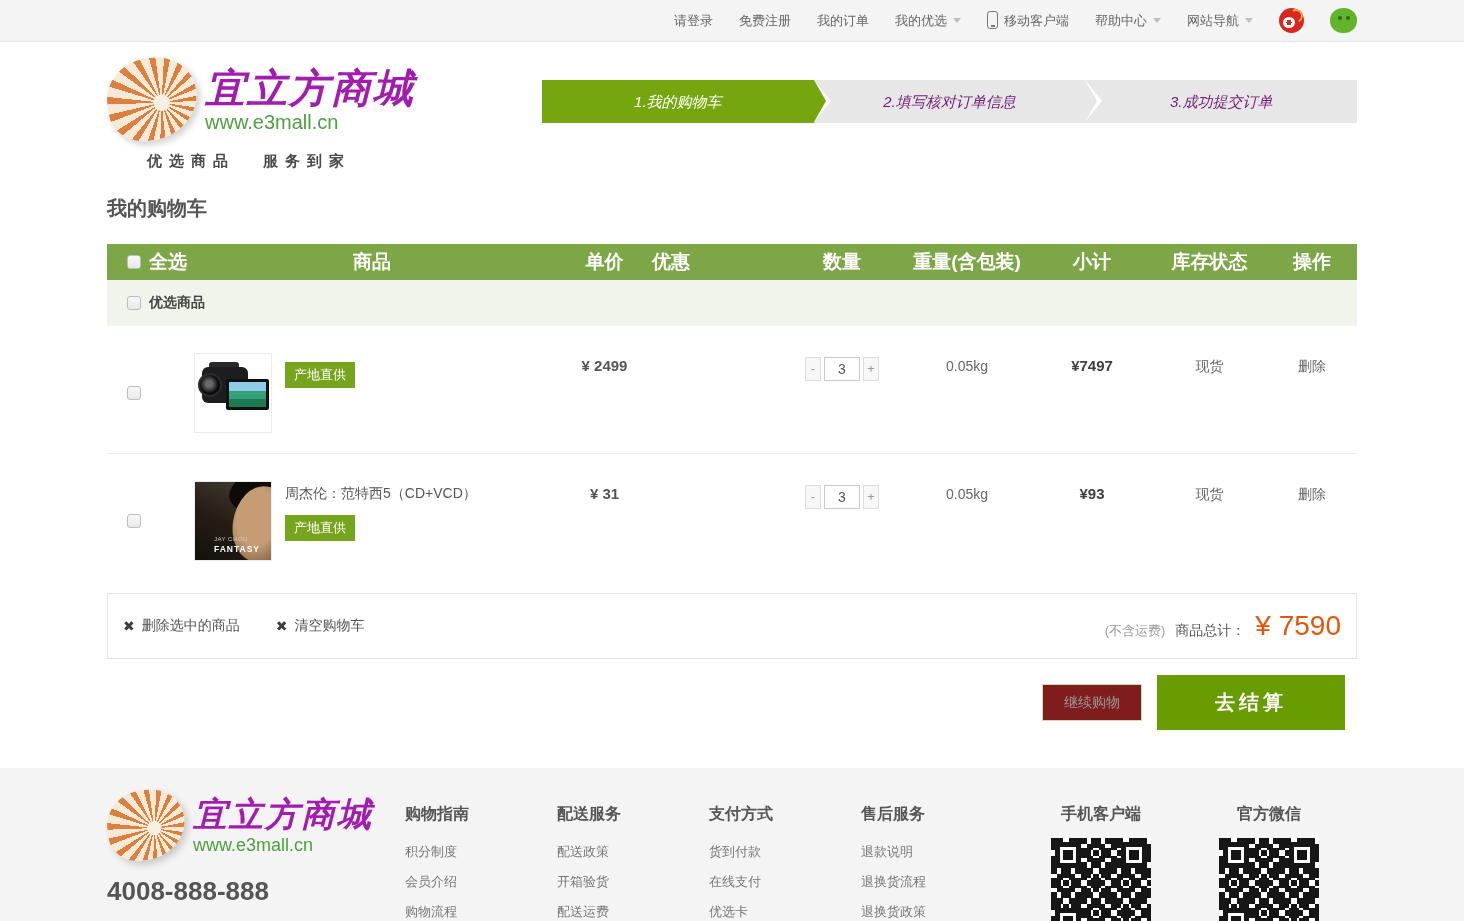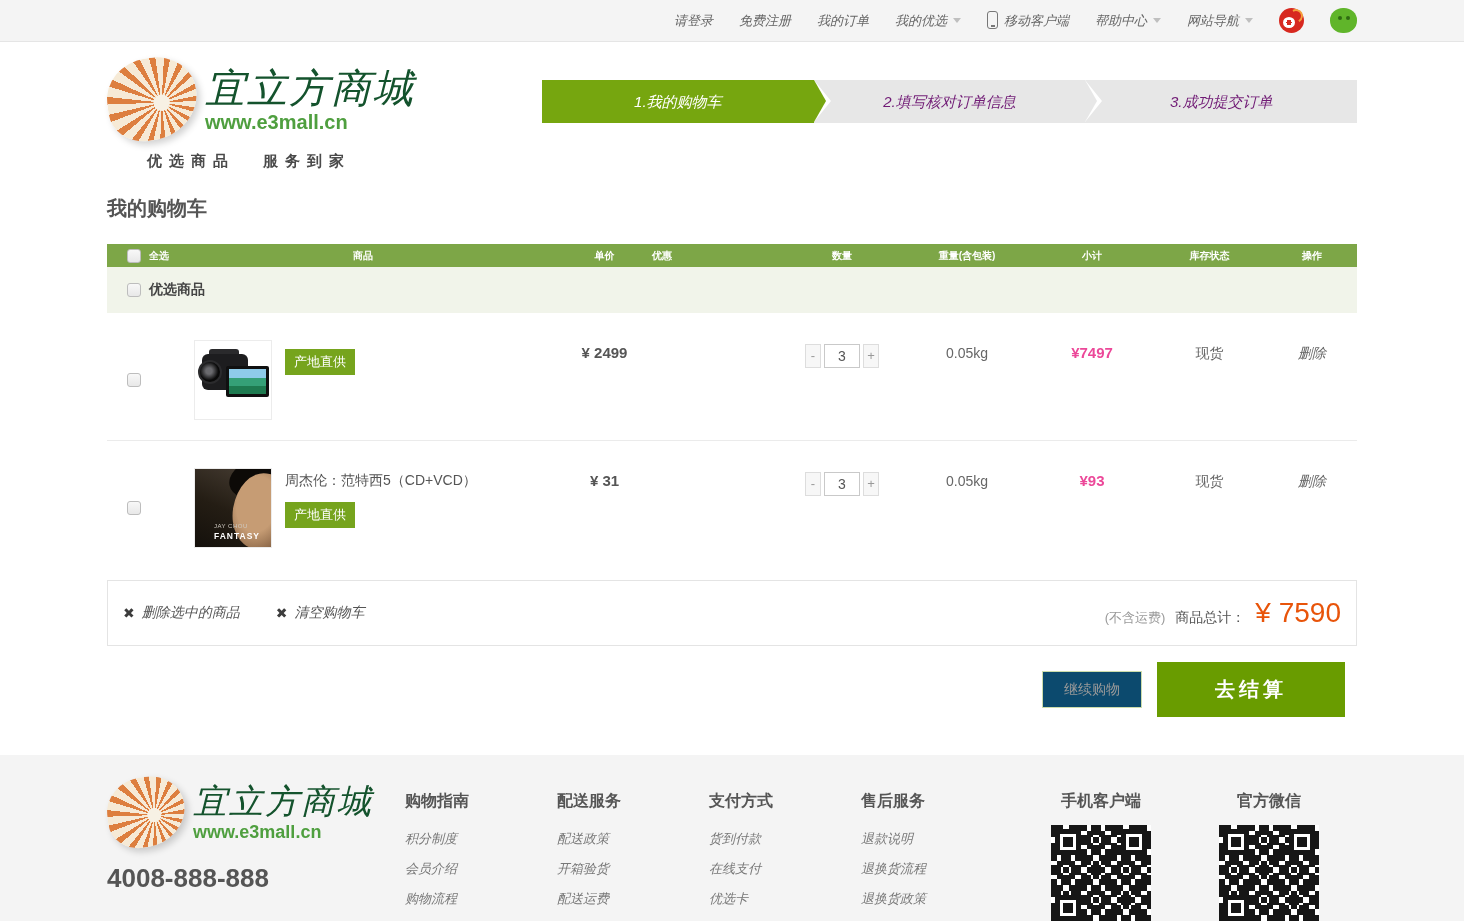--- a/index.html
+++ b/index.html
@@ -1,20 +1,20 @@
 <!DOCTYPE html>
 <html><head>
 <meta charset="utf-8">
 <style>
   * { margin:0; padding:0; box-sizing:border-box; }
   body {
     width:1464px; height:921px; overflow:hidden; background:#fff;
     font-family:"Liberation Sans","DejaVu Sans",sans-serif; color:#555;
   }
-  a { text-decoration:none; color:inherit; cursor:pointer;font-style:italic; }
+  a { text-decoration:none; color:inherit; cursor:pointer; }
   .container { width:1250px; margin:0 auto; }
 
   
   .topnav { height:42px; background:#f4f4f4; border-bottom:1px solid #e5e5e5; }
   .nav-inner { height:100%; display:flex; justify-content:flex-end; align-items:center; gap:26px; font-size:13px; color:#666; }
   .caret { display:inline-block; width:0; height:0; border-left:4px solid transparent; border-right:4px solid transparent; border-top:5px solid #bfbfbf; margin-left:6px; vertical-align:2px; }
   .phone-icon { display:inline-block; width:11px; height:18px; border:1.5px solid #777; border-radius:3px; position:relative; margin-right:6px; vertical-align:-4px; }
   .phone-icon::after { content:""; position:absolute; bottom:1px; left:50%; transform:translateX(-50%); width:4px; height:2px; background:#777; }
   .weibo-icon { width:25px; height:25px; border-radius:50%; background:#d7281f; position:relative; display:inline-block; }
   .weibo-icon::after { content:""; position:absolute; left:4px; top:9px; width:12px; height:11px; border-radius:50%; background:radial-gradient(circle at 50% 50%, #d7281f 0 2.5px, #fff 2.6px); }
@@ -25,33 +25,33 @@
   
   .header-band { background:#fff; padding:16px 0 12px; }
   .header-inner { display:flex; justify-content:space-between; align-items:flex-start; }
   .logo-row { display:flex; align-items:center; }
   .shell { width:90px; height:82px; border-radius:52% 48% 58% 42%; transform:rotate(-8deg); flex:0 0 auto;
     background: radial-gradient(circle at 60% 56%, #f7f1e4 0 11%, rgba(0,0,0,0) 12%),
                 repeating-conic-gradient(from 200deg at 60% 56%, #dd7f3f 0deg 8deg, #f6ead6 8deg 19deg);
     box-shadow:3px 4px 7px rgba(0,0,0,0.18); }
   .shell.small { width:78px; height:70px; }
   .logo-text { margin-left:8px; }
-  .logo-cn { font-family:"DejaVu Serif","Liberation Serif",serif; font-weight:normal; font-style:italic; color:#14532d; font-size:40px; line-height:1.1; letter-spacing:2px; }
-  .logo-url { color:#4f9f3f; font-size:20px; font-weight:bold; line-height:1; margin-top:2px; }
+  .logo-cn { font-family:"DejaVu Serif","Liberation Serif",serif; font-weight:bold; font-style:italic; color:#a21caf; font-size:40px; line-height:1.1; letter-spacing:2px; }
+  .logo-url { color:#4f9f3f; font-size:20px; font-weight:normal; line-height:1; margin-top:2px; }
   .tagline { margin:12px 0 0 40px; display:flex; gap:28px; font-size:15px; font-weight:bold; color:#4a4a4a; letter-spacing:7px; }
   .steps { width:815px; display:flex; margin-top:22px; height:43px;font-style:italic; }
   .step { position:relative; flex:1; background:#e7e7e7; color:#701a75; font-size:15px; text-align:center; line-height:43px; }
   .step.active { background:#76a60f; color:#fff; }
   .step:not(:last-child)::after { content:""; position:absolute; right:-17px; top:0; border-top:21.5px solid transparent; border-bottom:21.5px solid transparent; border-left:17px solid #fff; z-index:1; }
   .step:not(:last-child)::before { content:""; position:absolute; right:-12px; top:0; border-top:21.5px solid transparent; border-bottom:21.5px solid transparent; border-left:12px solid #e7e7e7; z-index:2; }
   .step.active:not(:last-child)::before { border-left-color:#76a60f; }
 
   
   .page-title { font-size:20px; font-weight:bold; color:#555; margin:12px 0 16px; }
-  .cart-head { display:flex; align-items:center; height:23px; background:#7da647; color:#fff; font-size:10px; font-weight:bold;margin-top:22px; }
+  .cart-head { display:flex; align-items:center; height:36px; background:#7da647; color:#fff; font-size:19px; font-weight:bold;margin-top:22px; }
   .c-check { flex:0 0 60px; padding-left:20px; display:flex; align-items:center; gap:8px; white-space:nowrap; overflow:visible; }
   .c-product { flex:1; text-align:center; }
   .c-price { flex:0 0 95px; text-align:center; }
   .c-discount { flex:0 0 130px; }
   .c-qty { flex:0 0 120px; text-align:center; }
   .c-weight { flex:0 0 130px; text-align:center; }
   .c-subtotal { flex:0 0 120px; text-align:center; }
   .c-stock { flex:0 0 115px; text-align:center; }
   .c-action { flex:0 0 90px; text-align:center; }
   .cb { width:14px; height:14px; border:1px solid #bdbdbd; border-radius:3px; background:linear-gradient(#f8f8f8,#e8e8e8); display:inline-block; flex:0 0 auto; cursor:pointer; }
@@ -59,21 +59,21 @@
   .item-row { display:flex; align-items:flex-start; padding:27px 0 20px; }
   .item-row + .item-row { border-top:1px solid #ebebeb; }
   .item-row .c-check { align-self:center; }
   .prod-cell { display:flex; text-align:left; }
   .img-box { width:78px; height:80px; border:1px solid #ececec; background:#fff; margin-left:27px; position:relative; flex:0 0 auto; overflow:hidden; }
   .prod-info { margin-left:13px; width:258px; }
   .prod-title { font-size:14px; color:#555; line-height:25px; }
   .badge { display:inline-block; margin-top:9px; background:#76a41d; color:#fff; font-size:13px; padding:4px 9px; }
   .val-cell { padding-top:4px; }
   .unit-price { font-size:15px; font-weight:bold; color:#555; }
-  .subtotal-txt { font-size:15px; font-weight:bold; color:#ec4899; }
+  .subtotal-txt { font-size:15px; font-weight:bold; color:#404040; }
   .plain-txt { font-size:14px; color:#666; }
   .stepper { display:inline-flex; align-items:center; }
   .step-btn { width:16px; height:24px; border:1px solid #ddd; background:#f7f7f7; color:#999; font-size:13px; text-align:center; line-height:22px; cursor:pointer; }
   .qty-input { width:36px; height:24px; border:1px solid #c9c9c9; background:#fff; text-align:center; font-size:14px; color:#555; margin:0 3px; }
 
   
   .cam-body { position:absolute; top:13px; left:7px; width:46px; height:36px; background:#1d1d1f; border-radius:6px; }
   .cam-top { position:absolute; top:8px; left:14px; width:30px; height:8px; background:#2a2a2c; border-radius:3px; }
   .cam-lens { position:absolute; top:19px; left:3px; width:24px; height:24px; border-radius:50%; background:radial-gradient(circle at 45% 45%, #6a6a6e 0 20%, #0a0a0a 60%); border:2px solid #2b2b2d; }
   .cam-screen { position:absolute; top:25px; left:31px; width:43px; height:31px; background:#101010; border-radius:2px; padding:3px; }
@@ -90,21 +90,21 @@
   .sum-link { font-size:14px; color:#555; display:flex; align-items:center; gap:7px; }
   .sum-link + .sum-link { margin-left:36px; }
   .x-icon::before { content:"✖"; color:#3c3c3c; font-size:14px; font-weight:bold; }
   .sum-right { margin-left:auto; display:flex; align-items:baseline; gap:10px; }
   .freight-note { font-size:13px; color:#999; }
   .total-label { font-size:14px; color:#555; }
   .total-value { font-size:28px; color:#e8540a; }
 
   
   .actions-row { margin-top:16px; display:flex; justify-content:flex-end; align-items:center; gap:15px; }
-  .btn-continue { height:37px; padding:0 21px; background:#0c4a6e; border:1px solid #ccdcab; color:#999; font-size:14px; cursor:pointer;margin-left:48px; }
+  .btn-continue { height:37px; padding:0 21px; background:#7f1d1d; border:1px solid #ccdcab; color:#999; font-size:14px; cursor:pointer;margin-left:48px; }
   .btn-checkout { height:55px; width:188px; margin-right:12px; background:#699c00; border:none; color:#fff; font-size:20px; font-weight:bold; letter-spacing:4px; cursor:pointer; }
 
   
   .footer { margin-top:38px; background:#f4f4f4; padding-top:22px; height:200px; }
   .footer-inner { display:flex; }
   .f-left { width:298px; }
   .f-left .logo-cn { font-size:34px; }
   .f-left .logo-url { font-size:18px; }
   .f-phone { font-size:26px; font-weight:bold; color:#555; margin-top:16px; }
   .f-col { width:152px; padding-top:14px; }

